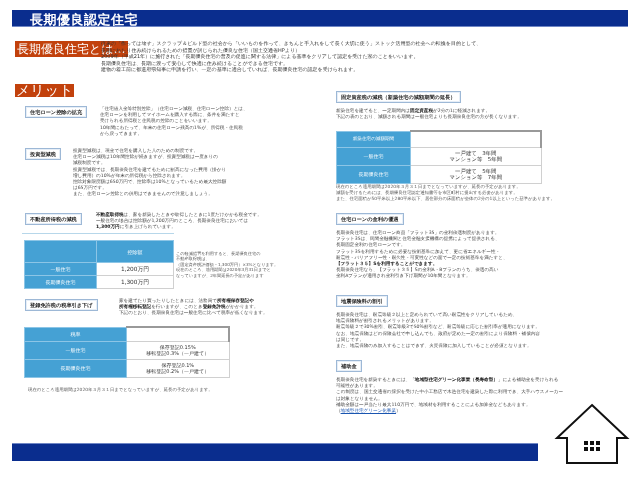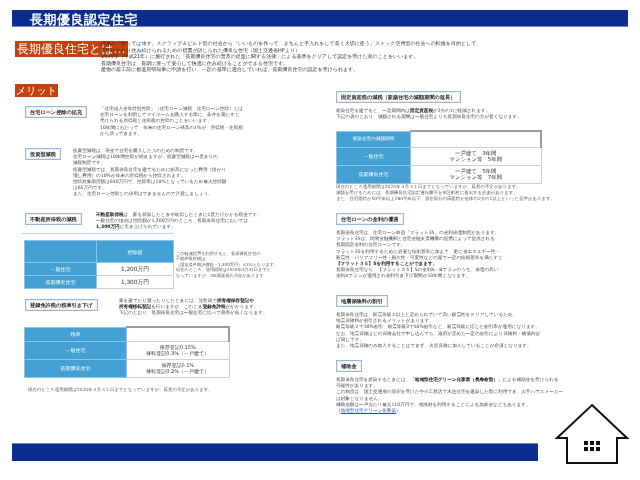--- a/index.html
+++ b/index.html
@@ -3,21 +3,21 @@
 <meta charset="utf-8">
 <style>
   * { box-sizing: border-box; margin: 0; padding: 0; }
   html, body { width: 640px; height: 480px; background: #ffffff; overflow: hidden; }
   body { position: relative; font-family: "DejaVu Sans", sans-serif; color: #333; }
   .abs { position: absolute; }
   .banner { left: 12px; top: 10px; width: 616px; height: 17px; background: #0a2d8e; border-bottom: 1px solid #6f86c5; }
   .banner-title { position: absolute; left: 18px; top: 1px; font-size: 13px; font-weight: bold; color: #ffffff; letter-spacing: 0.5px; }
   .label-blue { background: #c2410c; color: #ffffff; }
   .intro-label { left: 15px; top: 41px; height: 16px; padding: 0 2px; font-size: 12px; line-height: 16px; }
-  .merit-label { left: 15px; top: 84px; height: 13px; padding: 0 1px; font-size: 10px; line-height: 13px; }
+  .merit-label { left: 15px; top: 84px; height: 13px; padding: 0 1px; font-size: 14px; line-height: 13px; }
   .intro-text { left: 101px; top: 40px; width: 520px; font-size: 5px; line-height: 6.6px; color: #333; }
   .tag { border: 1px solid #9db8d6; background: #ffffff; font-size: 5.2px; font-weight: bold; color: #222; padding: 2px 4px; line-height: 6px; white-space: nowrap; box-shadow: 0 0 0 1px #e6eef7 inset; }
   .body-text { font-size: 4.6px; line-height: 6.2px; color: #444; }
   .body-text b { color: #111; }
   table.tbl { border-collapse: collapse; position: absolute; }
   table.tbl td { font-size: 5px; border: 1px solid #d0d0d0; text-align: center; vertical-align: middle; line-height: 6px; }
   table.tbl td.hdr { background: #45a1d4; color: #ffffff; border-color: #8cc5e6; }
   table.tbl td.val { background: #ffffff; color: #333; }
   .note { font-size: 4.4px; line-height: 6px; color: #555; }
   .bottom-bar { left: 12px; top: 443px; width: 526px; height: 18px; background: #0a2d8e; border-top: 1px solid #6f86c5; }

